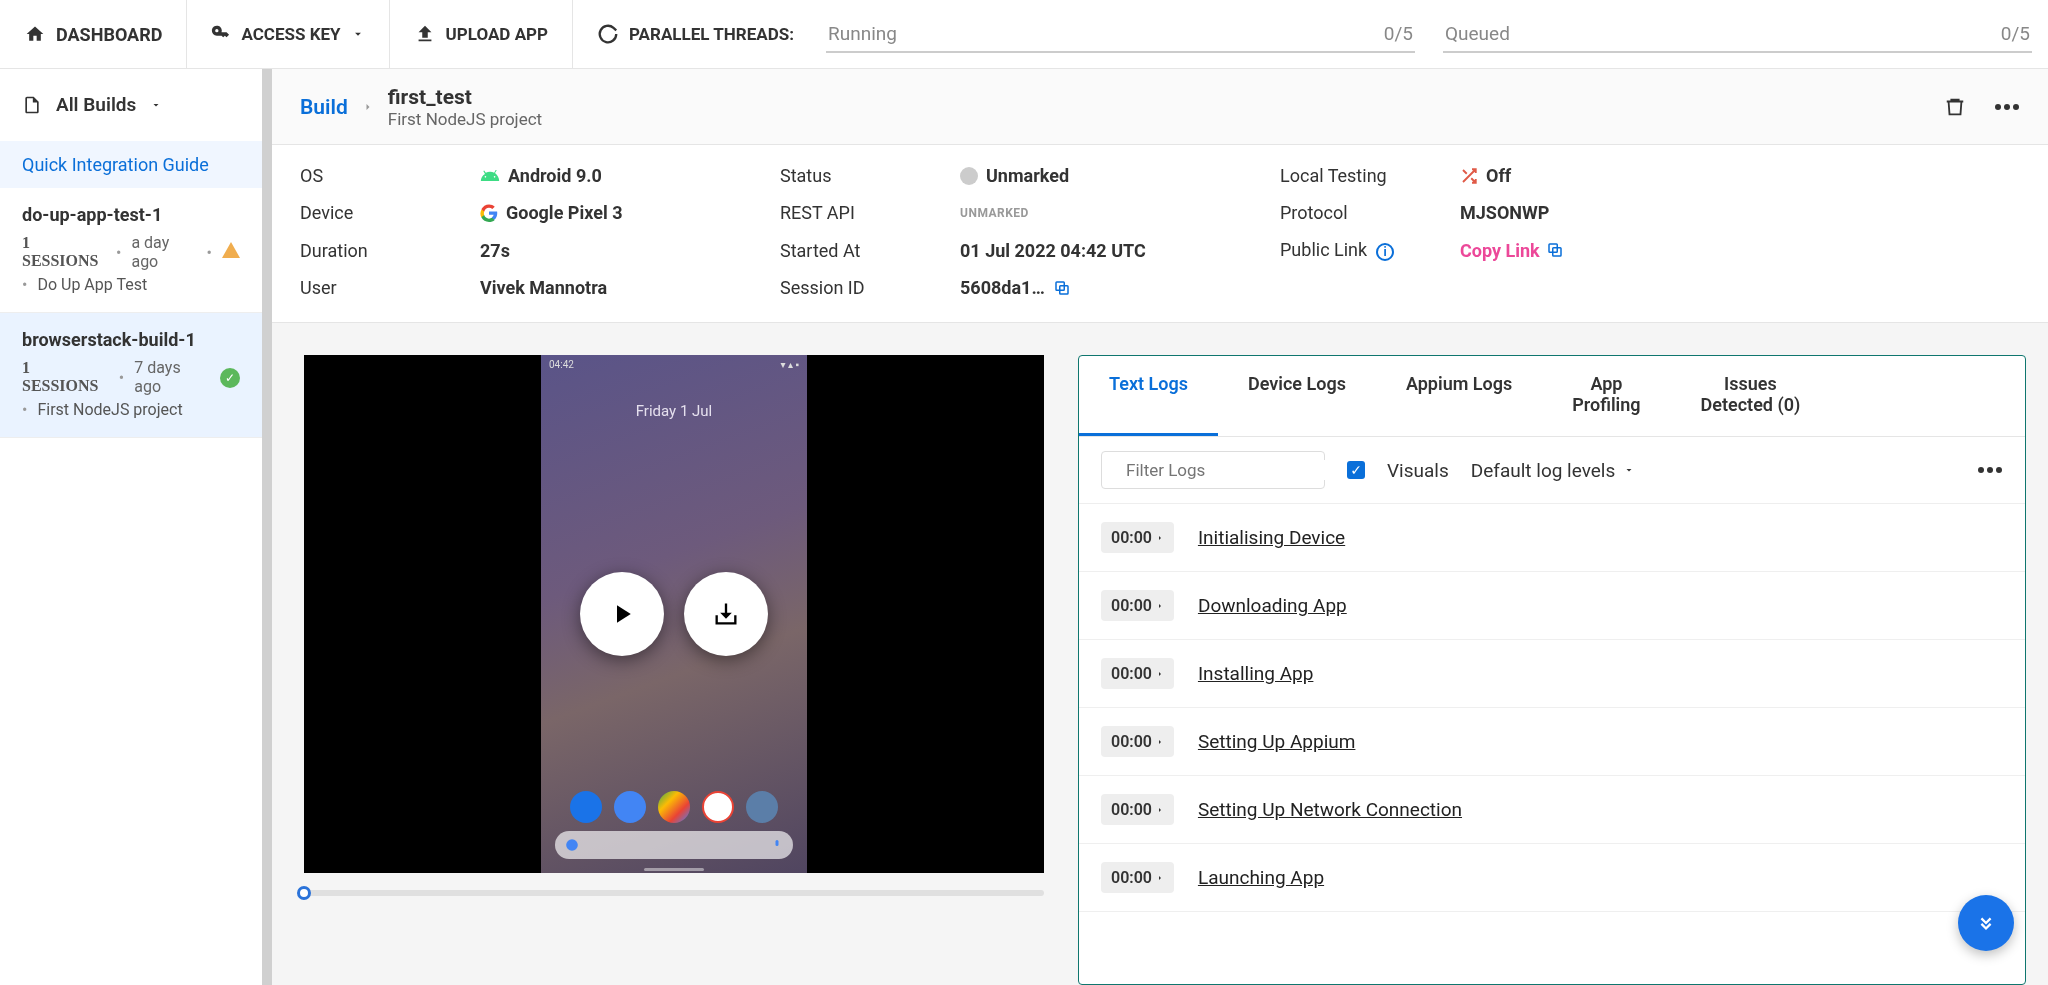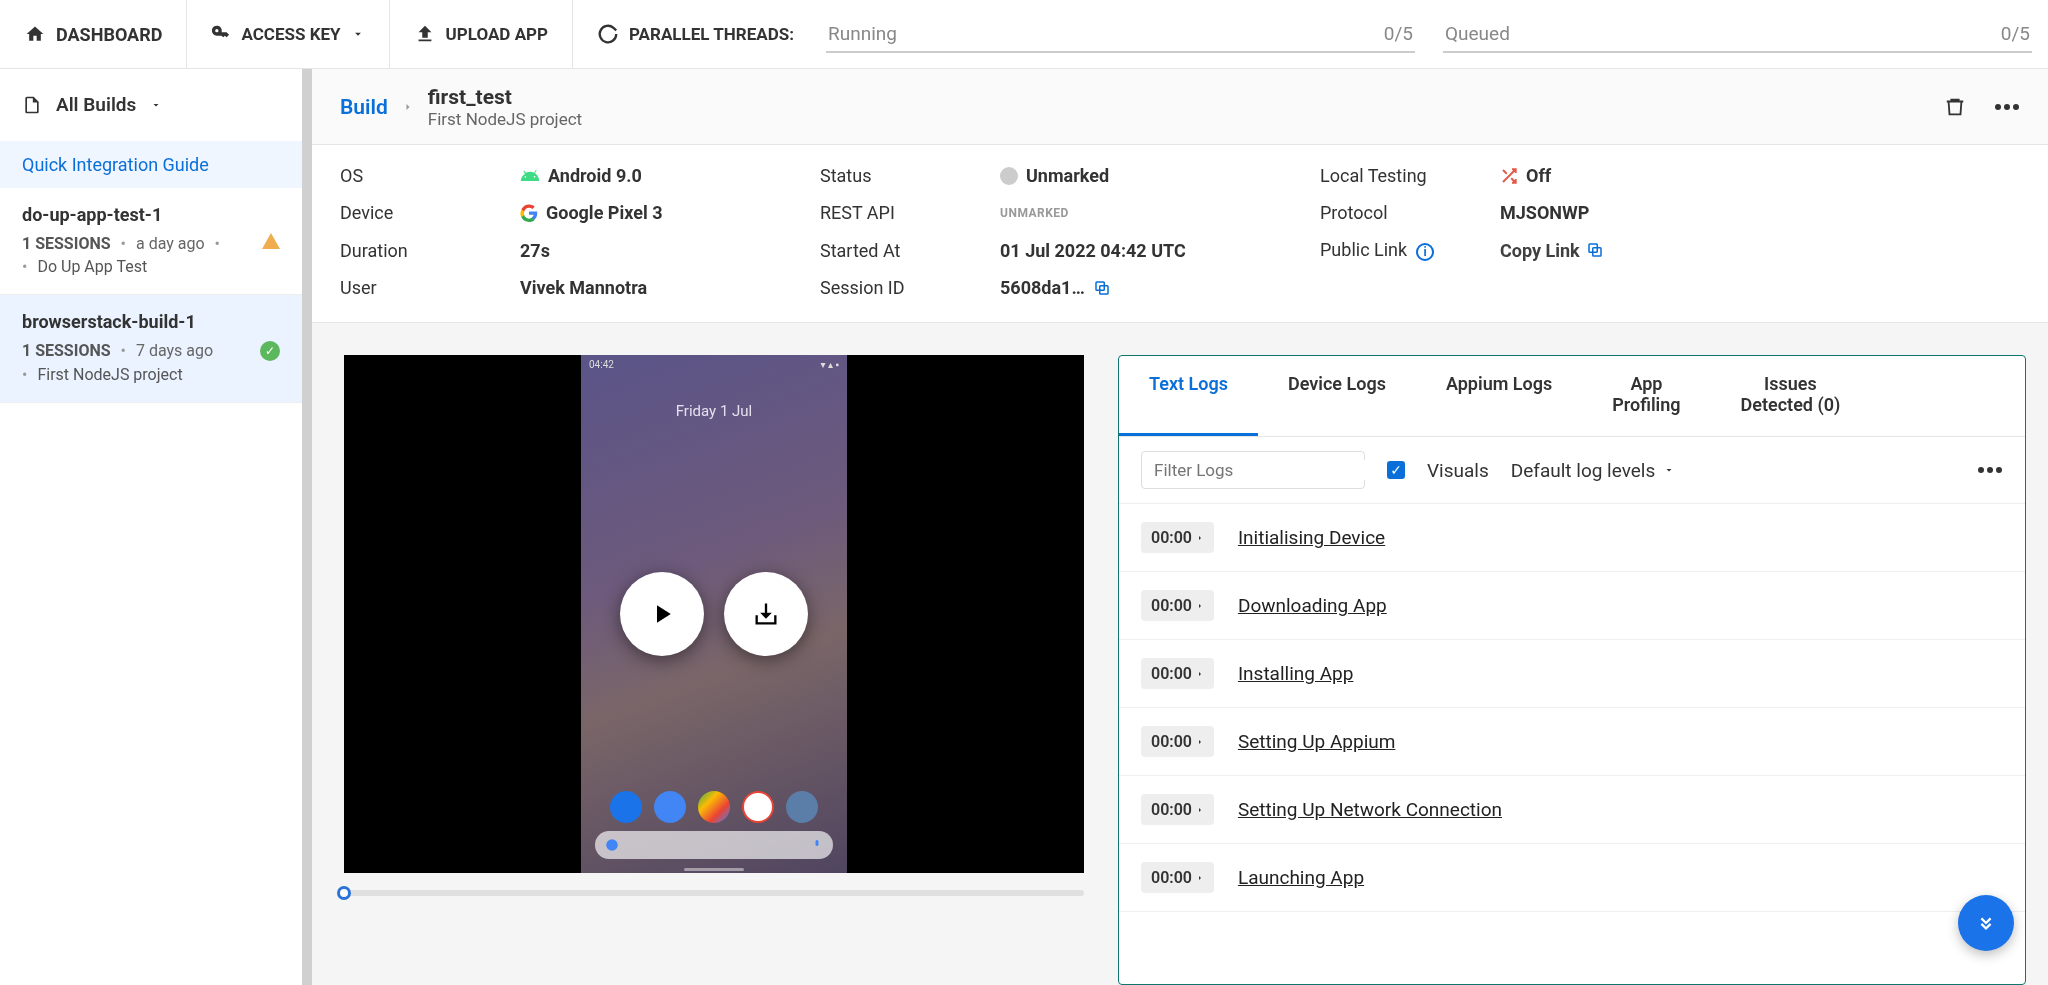--- a/index.html
+++ b/index.html
@@ -9,49 +9,49 @@
 .tb-dashboard { gap: 10px; font-weight: 700; font-size: 18px; cursor: pointer; }
 .tb-search { flex: 1; gap: 16px; }
 .tb-search-input { border: none; outline: none; font-size: 19px; flex: 1; color: #666; }
 .tb-search-input::placeholder { color: #999; }
 .tb-accesskey { gap: 10px; font-weight: 700; font-size: 17px; cursor: pointer; }
 .tb-upload { gap: 10px; font-weight: 700; font-size: 17px; cursor: pointer; }
 .tb-parallel { gap: 10px; font-weight: 700; font-size: 17px; }
 .tb-meter-group { flex: 1; display: flex; gap: 28px; padding: 0 16px 0 8px; align-items: center; border-right: none; }
 .tb-meter { flex: 1; border-bottom: 2px solid #ccc; display: flex; justify-content: space-between; align-items: center; padding: 6px 2px; color: #888; font-size: 19px; }
 .content { display: flex; height: calc(985px - 69px); }
-.sidebar { width: 312px; border-right: 10px solid #d0d0d0; background: #fff; display: flex; flex-direction: column; }
+.sidebar { width: 272px; border-right: 10px solid #d0d0d0; background: #fff; display: flex; flex-direction: column; }
 .sidebar-header { height: 72px; display: flex; align-items: center; gap: 14px; padding: 0 22px; font-size: 19px; font-weight: 600; border-bottom: 1px solid #fff;}
 .qig { height: 47px; display: flex; align-items: center; padding: 0 22px; background: #f0f6ff;}
 .qig a { color: #0a6fd9; font-size: 18px; text-decoration: none; }
 .build-card { padding: 16px 22px 18px; border-bottom: 1px solid #eee; cursor: pointer; }
 .build-card.active { background: #eaf3ff; }
 .bc-title { font-size: 18px; font-weight: 700; margin-bottom: 8px; }
 .bc-row { display: flex; align-items: center; gap: 10px; font-size: 16px; color: #555; }
-.bc-sessions { font-weight: 700; }
+.bc-sessions { font-weight: 700; font-family: Liberation Serif, serif; }
 .bc-dot { color: #999; }
 .bc-time { color: #666; }
 .bc-desc { font-size: 16px; color: #555; margin-top: 6px; }
 .bc-status-icon { margin-left: auto; }
 .status-warn { width: 0; height: 0; border-left: 9px solid transparent; border-right: 9px solid transparent; border-bottom: 16px solid #f0ad4e; display: inline-block; }
 .status-pass { width: 20px; height: 20px; border-radius: 50%; background: #5cb85c; display: inline-flex; align-items: center; justify-content: center; color: #fff; font-size: 12px; }
 .main { flex: 1; display: flex; flex-direction: column; background: #f5f5f5; }
 .head-bar { height: 76px; background: #fafafa; border-bottom: 1px solid #e5e5e5; display: flex; align-items: center; padding: 0 28px; gap: 14px; }
 .crumb-link { color: #0a6fd9; font-size: 21px; font-weight: 600; }
 .crumb-chev { color: #999; }
 .head-title { font-size: 21px; font-weight: 700; }
 .head-sub { font-size: 17px; color: #666; }
 .head-actions { margin-left: auto; display: flex; gap: 28px; align-items: center; }
 .icon-btn { cursor: pointer; color: #333; }
 .info-grid { background: #fff; padding: 20px 28px 24px; display: grid; grid-template-columns: 180px 300px 180px 320px 180px 260px; row-gap: 16px; align-items: center; font-size: 18px; border-bottom: 1px solid #e5e5e5; }
 .info-label { color: #333; }
 .info-value { font-weight: 700; display: flex; align-items: center; gap: 8px; }
 .info-value .chip { font-size: 12px; font-weight: 700; letter-spacing: 0.5px; color: #999; }
 .unmarked-dot { width: 18px; height: 18px; border-radius: 50%; background: #ccc; display: inline-block;}
-.copy-link { color: #404040; cursor: pointer; display: flex; align-items: center; gap: 6px; }
+.copy-link { color: #ec4899; cursor: pointer; display: flex; align-items: center; gap: 6px; }
 .copy-ico { color: #0a6fd9; }
 .info-ico { width:18px; height:18px; border:2px solid #0a6fd9; border-radius:50%; display:inline-flex; align-items:center; justify-content:center; font-size:12px; color:#0a6fd9; font-weight:700;}
 .panels { display: flex; padding: 32px 22px 0 32px; gap: 34px; flex: 1; overflow: hidden; }
 
 .video-wrap { width: 740px; display: flex; flex-direction: column; }
 .video-frame { background: #000; width: 100%; height: 518px; position: relative; display: flex; justify-content: center; }
 .phone-screen { width: 266px; height: 100%; background: linear-gradient(160deg, #5a5488 0%, #6d5a7c 40%, #7a6668 60%, #504560 100%); position: relative; }
 .phone-status-bar { display:flex; justify-content:space-between; padding: 4px 8px; font-size: 10px; color:#ddd; }
 .phone-date { text-align:center; font-size: 15px; color: #e5e0ee; margin-top: 28px; }
 .phone-controls { position:absolute; top:50%; left:50%; transform:translate(-50%,-50%); display:flex; gap:20px; }
@@ -62,21 +62,21 @@
 .phone-handle { position:absolute; bottom:2px; left:50%; transform:translateX(-50%); width:60px; height:3px; background: rgba(255,255,255,0.45); border-radius:2px; }
 .video-scrub { height: 24px; display:flex; align-items:center; margin-top: 8px; }
 .scrub-track { flex:1; height:6px; background:#e0e0e0; border-radius:3px; position:relative; }
 .scrub-handle { position:absolute; left:0; top:50%; transform:translate(-50%,-50%); width:14px; height:14px; border:3px solid #2b73d9; background:#fff; border-radius:50%; }
 
 .log-wrap { flex:1; background:#fff; border:1px solid #0f766e; border-radius:4px; display:flex; flex-direction:column; min-width:0; }
 .tabs { display:flex; border-bottom:1px solid #e5e5e5; }
 .tab { padding: 18px 30px; font-size: 18px; font-weight: 600; color: #333; cursor:pointer; text-align:center; line-height:1.15; border-bottom: 3px solid transparent;}
 .tab.active { color: #0a6fd9; border-bottom-color:#0a6fd9; }
 .log-tools { display:flex; align-items:center; gap: 22px; padding: 14px 22px; border-bottom:1px solid #eee; }
-.filter-wrap { display:flex; align-items:center; gap:8px; border:1px solid #ddd; border-radius:4px; padding:8px 4px; width:224px; color:#999; }
+.filter-wrap { display:flex; align-items:center; gap:8px; border:1px solid #ddd; border-radius:4px; padding:8px 16px; width:224px; color:#999; }
 .filter-input { border:none; outline:none; flex:1; font-size:17px; }
 .chk { width:18px; height:18px; background:#0a6fd9; border-radius:3px; display:inline-flex; align-items:center; justify-content:center; color:#fff; font-size:14px; }
 .log-level { display:flex; align-items:center; gap:8px; font-size:19px; color:#333; cursor:pointer; }
 .tools-more { margin-left:auto; cursor:pointer; }
 .log-list { flex:1; overflow-y:auto; }
 .log-row { display:flex; align-items:center; gap:24px; padding: 18px 22px; border-bottom:1px solid #efefef; }
 .ts-pill { background:#eee; border-radius:4px; padding:6px 10px; font-size:16px; font-weight:600; color:#333; display:flex; align-items:center; gap:4px;}
 .log-msg { font-size:19px; color:#222;text-decoration:underline; }
 
 .fab { position:fixed; right:34px; bottom:34px; width:56px; height:56px; border-radius:50%; background:#1a73e8; display:flex; align-items:center; justify-content:center; box-shadow:0 4px 12px rgba(0,0,0,0.25); cursor:pointer; }

